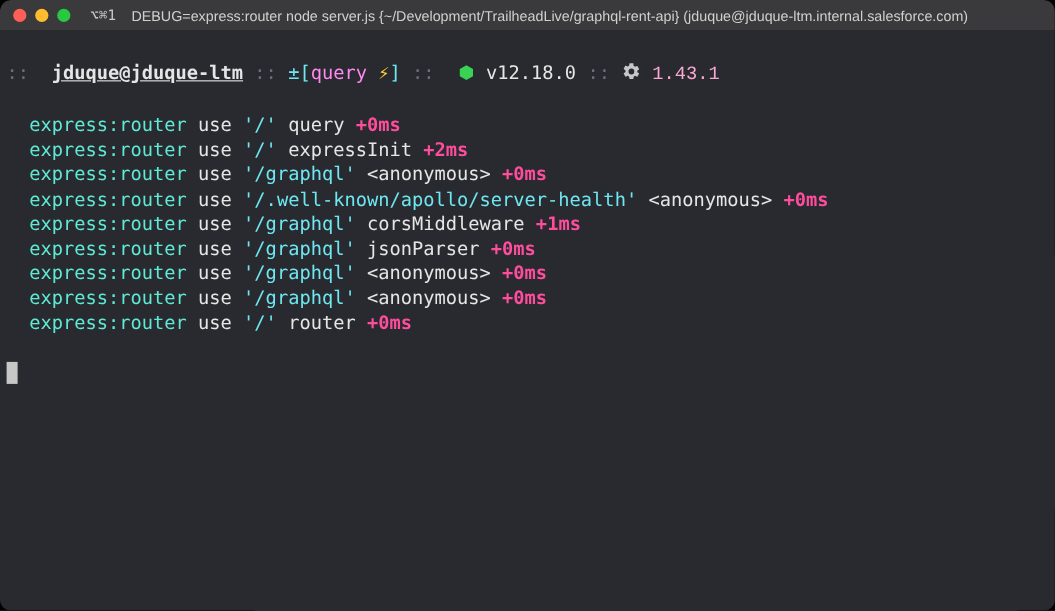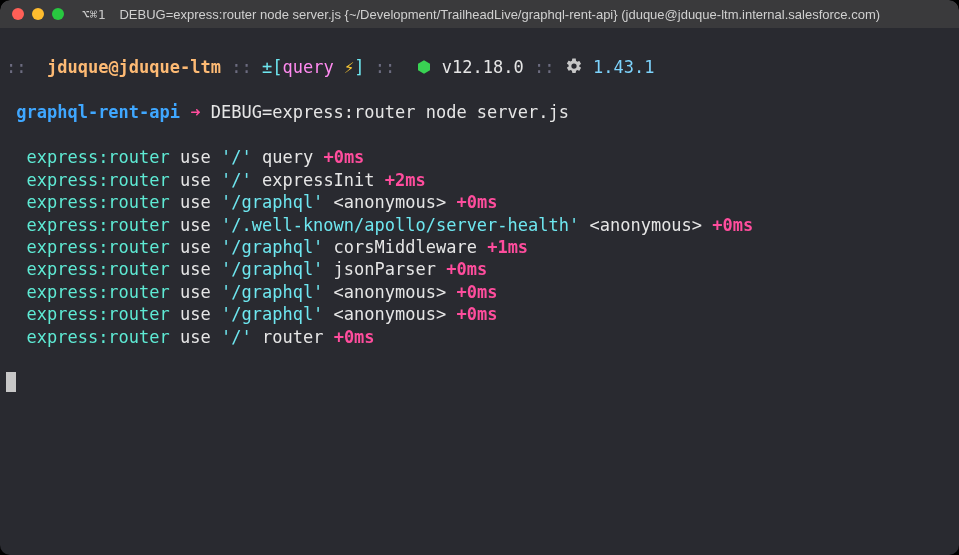--- a/index.html
+++ b/index.html
@@ -56,27 +56,27 @@
     width: 100%;
     height: calc(555px - 28px);
     padding: 6px 6px;
     color: #e6e6e6;
     line-height: 1.32;
     white-space: pre;
     overflow: hidden;
   }
   .line { white-space: pre; }
   .sep { color: #6c6c80; }
-  .userhost { color: #fdba74; font-weight: 600; }
+  .userhost { color: #e5e5e5; font-weight: 600; text-decoration: underline; }
   .pm { color: #6ee7f0; }
   .lbracket { color: #6ee7f0; }
   .branch { color: #ff8af0; }
   .bolt { color: #ffcc33; }
   .node-v { color: #e6e6e6; }
-  .ver { color: #7dd3fc; }
+  .ver { color: #f9a8d4; font-family: Liberation Mono, monospace; }
   .cwd { color: #3fa7ff; font-weight: 600; }
   .arrow { color: #ff4d9d; font-weight: 700; }
   .cmd { color: #e6e6e6; }
   .module { color: #5eead4; font-weight: 400; }
   .verb { color: #e6e6e6; }
   .path { color: #6ee7f0; }
   .middleware { color: #e6e6e6; }
   .timing { color: #ff4d9d; font-weight: 600; }
   .running { color: #e6e6e6; }
   .cursor {
@@ -101,16 +101,15 @@
   <span class="title-icon">⌥⌘1</span>
   <span class="title-text">DEBUG=express:router node server.js {~/Development/TrailheadLive/graphql-rent-api} (jduque@jduque-ltm.internal.salesforce.com)</span>
 </div>
 
 <div class="term">
 <div class="line"><span class="sep">::</span>  <span class="userhost">jduque@jduque-ltm</span> <span class="sep">::</span> <span class="pm">±</span><span class="lbracket">[</span><span class="branch">query</span> <span class="bolt">⚡</span><span class="lbracket">]</span> <span class="sep">::</span>  <span><svg class="hex-svg" viewBox="0 0 24 24">
           <polygon points="12,2 21,7 21,17 12,22 3,17 3,7"></polygon>
         </svg></span> <span class="node-v">v12.18.0</span> <span class="sep">::</span> <span><svg class="gear-svg" viewBox="0 0 24 24">
           <path d="M19.14,12.94a7.14,7.14,0,0,0,.05-.94,7.14,7.14,0,0,0-.05-.94l2.03-1.58a.5.5,0,0,0,.12-.64l-1.92-3.32a.5.5,0,0,0-.61-.22l-2.39,1a7,7,0,0,0-1.62-.94l-.36-2.54A.5.5,0,0,0,13.9,2H10.1a.5.5,0,0,0-.49.42L9.25,4.96a7,7,0,0,0-1.62.94l-2.39-1a.5.5,0,0,0-.61.22L2.71,8.44a.5.5,0,0,0,.12.64L4.86,10.66a7.14,7.14,0,0,0-.05.94,7.14,7.14,0,0,0,.05.94L2.83,14.12a.5.5,0,0,0-.12.64l1.92,3.32a.5.5,0,0,0,.61.22l2.39-1a7,7,0,0,0,1.62.94l.36,2.54a.5.5,0,0,0,.49.42h3.8a.5.5,0,0,0,.49-.42l.36-2.54a7,7,0,0,0,1.62-.94l2.39,1a.5.5,0,0,0,.61-.22l1.92-3.32a.5.5,0,0,0-.12-.64ZM12,15.5A3.5,3.5,0,1,1,15.5,12,3.5,3.5,0,0,1,12,15.5Z"></path>
         </svg></span> <span class="ver">1.43.1</span></div>
-<div class="line"> <span class="cwd">graphql-rent-api</span> <span class="arrow">➜</span> <span class="cmd">DEBUG=express:router node server.js</span></div>
 <div id="log-output"><div class="line">  <span class="module">express:router</span> <span class="verb">use</span> <span class="path">'/'</span> <span class="middleware">query</span> <span class="timing">+0ms</span></div><div class="line">  <span class="module">express:router</span> <span class="verb">use</span> <span class="path">'/'</span> <span class="middleware">expressInit</span> <span class="timing">+2ms</span></div><div class="line">  <span class="module">express:router</span> <span class="verb">use</span> <span class="path">'/graphql'</span> <span class="middleware">&lt;anonymous&gt;</span> <span class="timing">+0ms</span></div><div class="line">  <span class="module">express:router</span> <span class="verb">use</span> <span class="path">'/.well-known/apollo/server-health'</span> <span class="middleware">&lt;anonymous&gt;</span> <span class="timing">+0ms</span></div><div class="line">  <span class="module">express:router</span> <span class="verb">use</span> <span class="path">'/graphql'</span> <span class="middleware">corsMiddleware</span> <span class="timing">+1ms</span></div><div class="line">  <span class="module">express:router</span> <span class="verb">use</span> <span class="path">'/graphql'</span> <span class="middleware">jsonParser</span> <span class="timing">+0ms</span></div><div class="line">  <span class="module">express:router</span> <span class="verb">use</span> <span class="path">'/graphql'</span> <span class="middleware">&lt;anonymous&gt;</span> <span class="timing">+0ms</span></div><div class="line">  <span class="module">express:router</span> <span class="verb">use</span> <span class="path">'/graphql'</span> <span class="middleware">&lt;anonymous&gt;</span> <span class="timing">+0ms</span></div><div class="line">  <span class="module">express:router</span> <span class="verb">use</span> <span class="path">'/'</span> <span class="middleware">router</span> <span class="timing">+0ms</span></div></div>
 <div class="line"><span class="cursor"></span></div>
 </div>
 
 </body></html>

